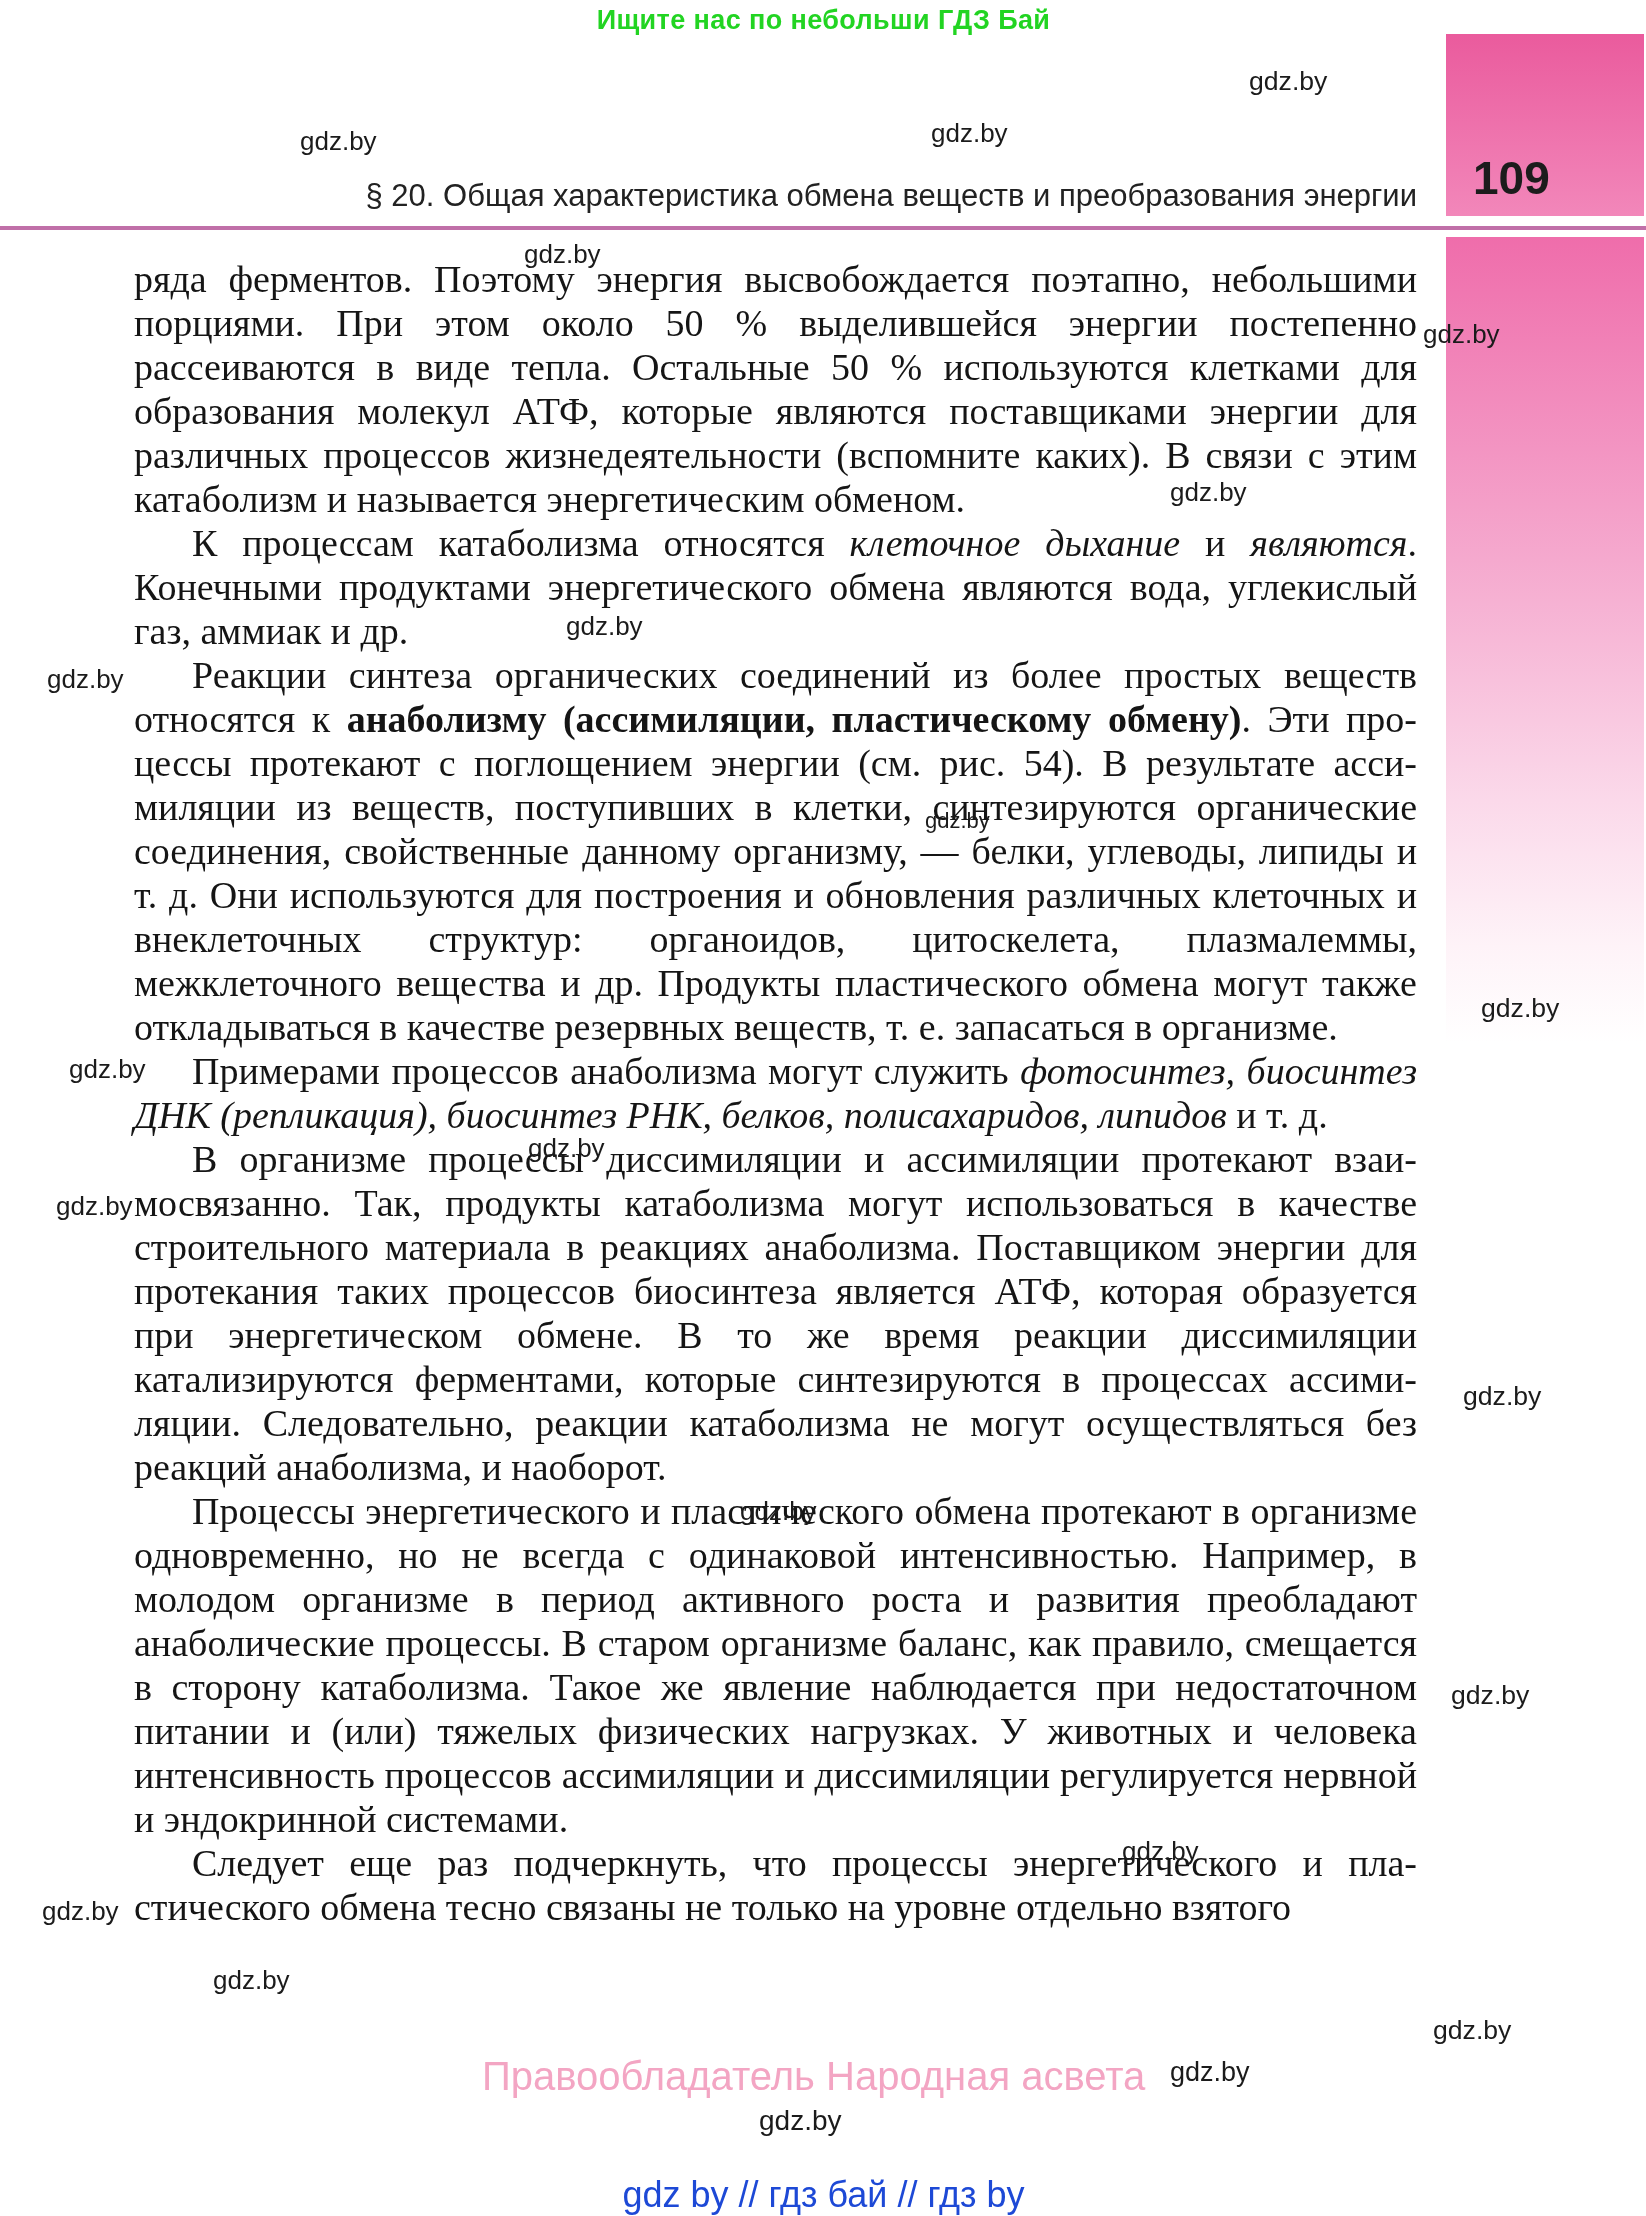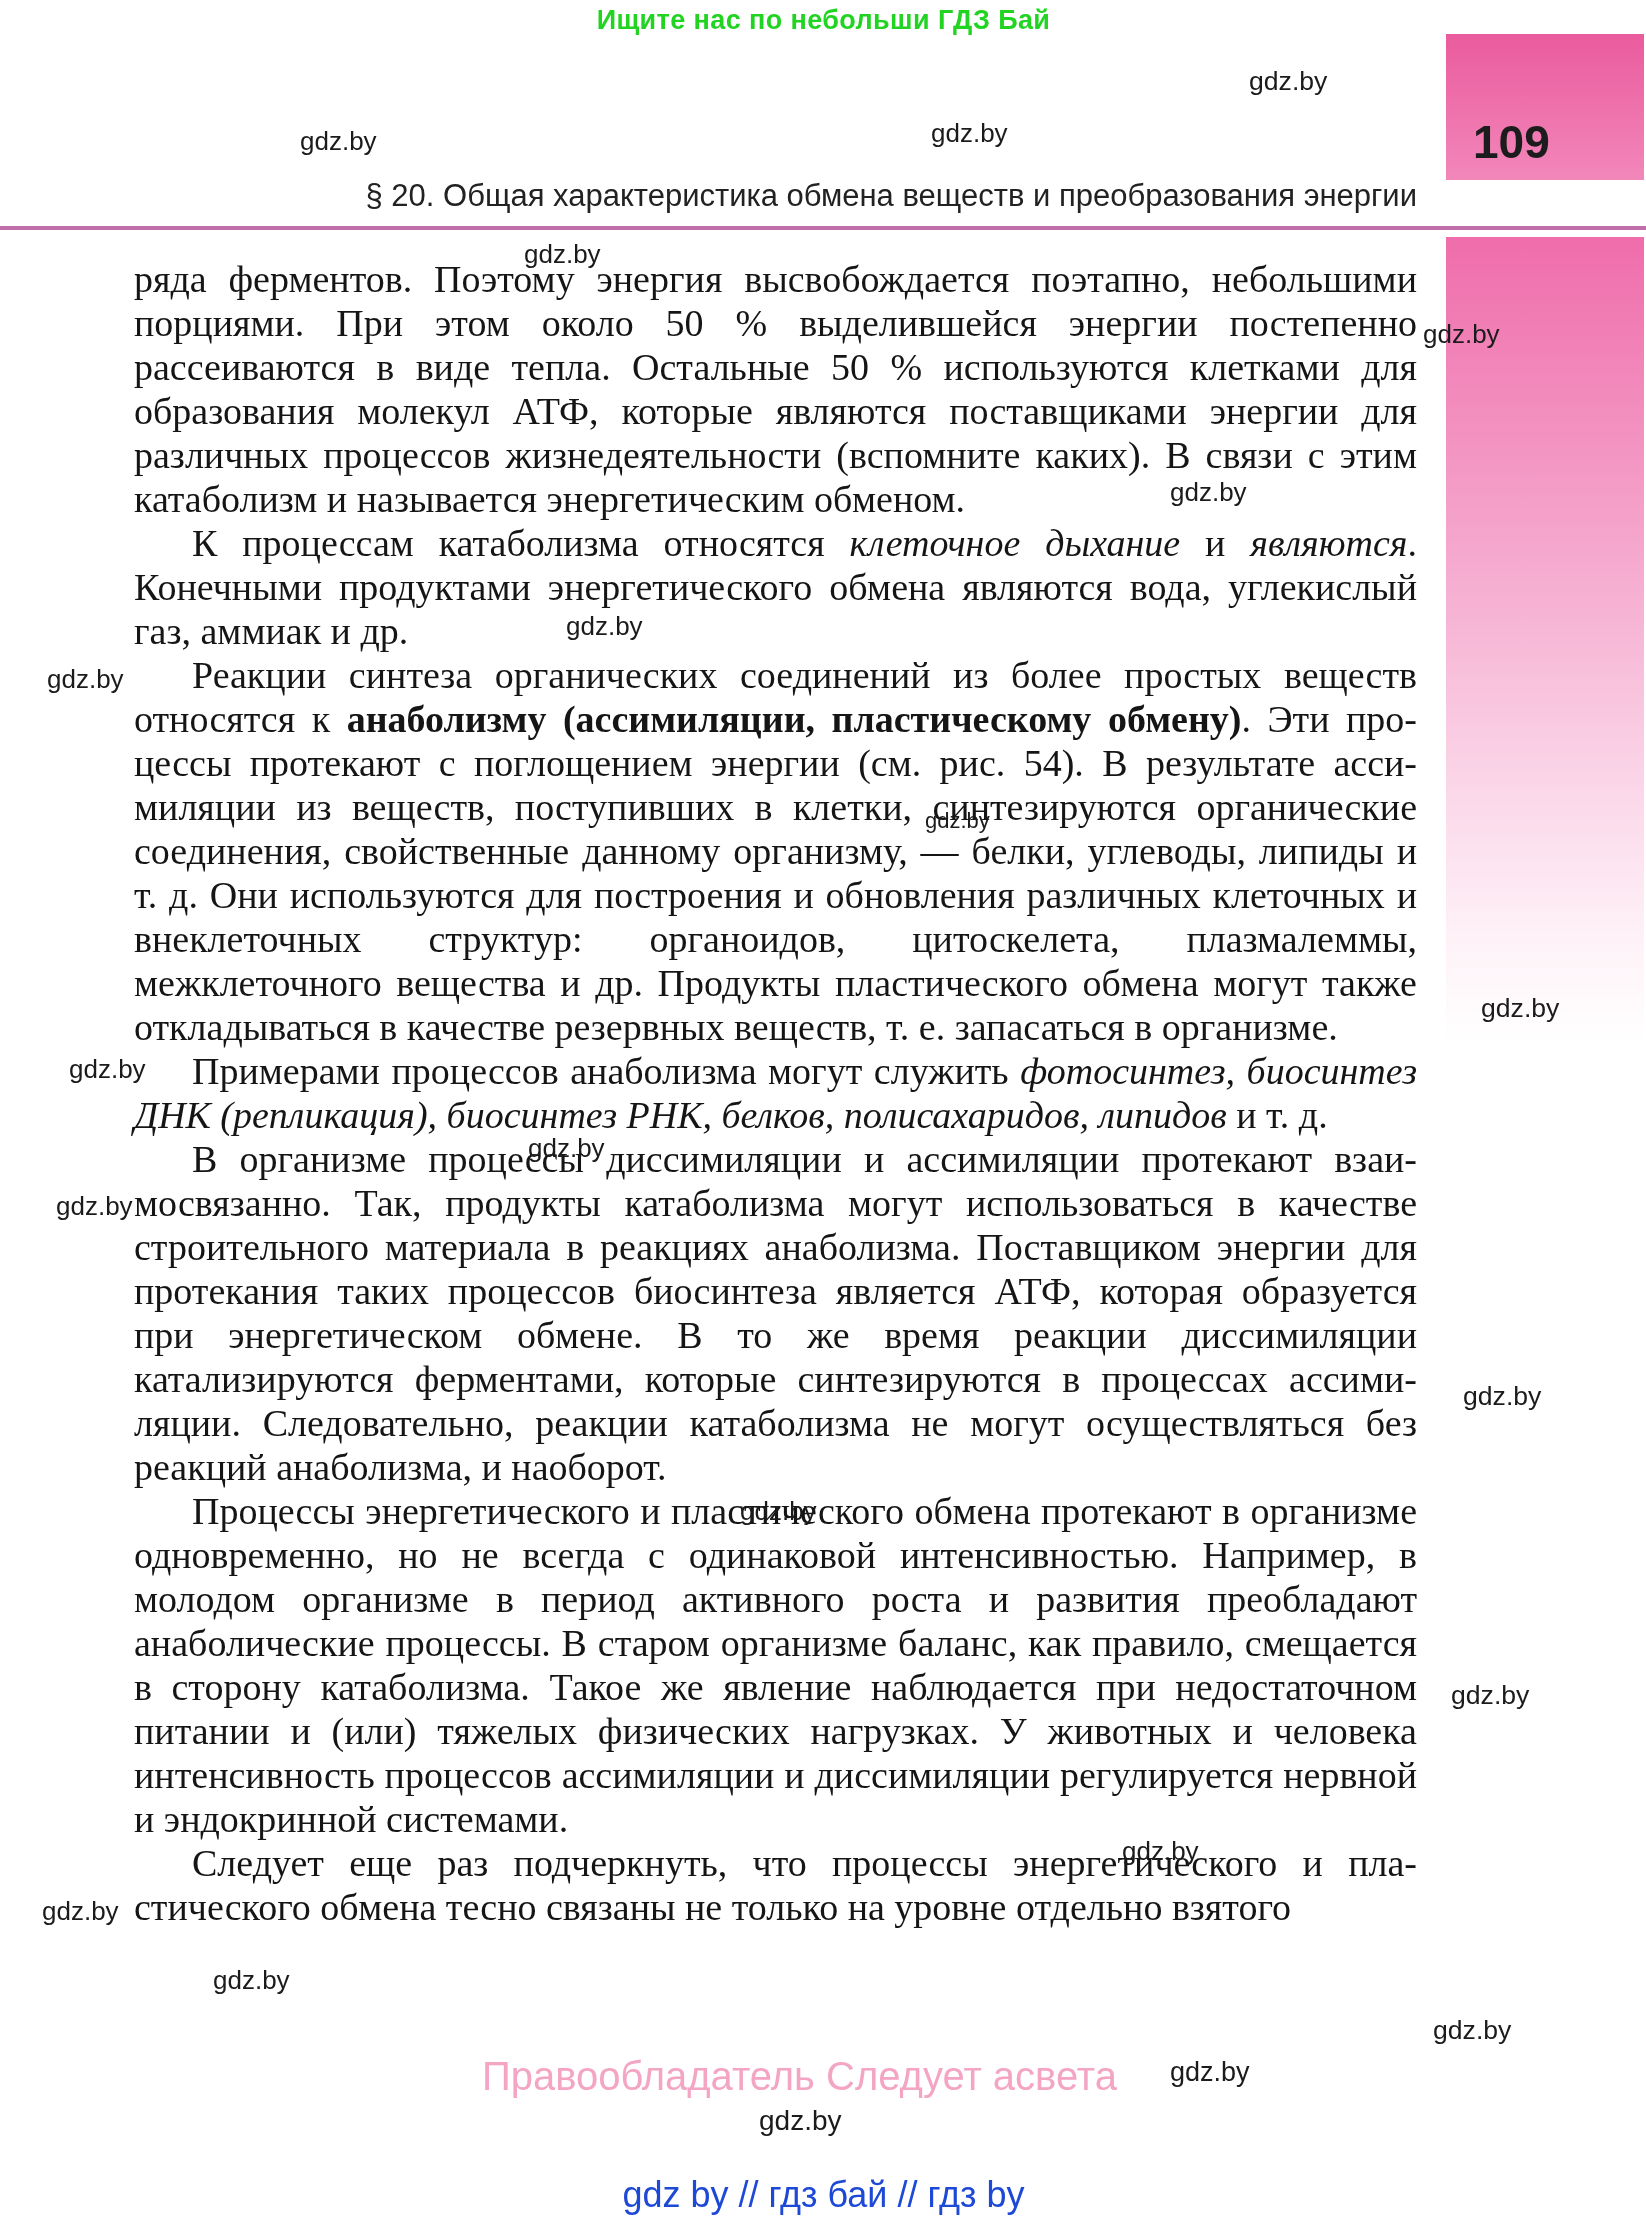--- a/index.html
+++ b/index.html
@@ -22,21 +22,21 @@
   }
   
   .section-title{
     position:absolute; top:178px; right:230px;
     white-space:nowrap;
     font-size:31px; color:#222222;
   }
   
   .pagenum-block{
     position:absolute; left:1446px; top:34px;
-    width:198px; height:146px;
+    width:198px; height:182px;
     background:linear-gradient(180deg,var(--block-pink-top,#ea5b9d) 0%,var(--block-pink-bottom,#f287ba) 100%);
   }
   .pagenum-block .num{
     position:absolute; left:27px; bottom:11.3px;
     font-size:46px; font-weight:bold; color:#1c1c1c;
   }
   
   .separator{
     position:absolute; left:0; top:226px;
     width:1647px; height:4px;
@@ -108,21 +108,21 @@
   <div class="article">
       <p class="no-indent"><span class="run-normal">ряда ферментов. Поэтому энергия высвобождается поэтапно, небольши­ми порциями. При этом около 50&nbsp;% выделившейся энергии постепенно рассеиваются в виде тепла. Остальные 50&nbsp;% используются клетками для образования молекул АТФ, которые являются поставщиками энергии для различных процессов жизнедеятельности (вспомните каких). В связи с этим катаболизм и называется энергетическим обменом.</span></p>
       <p><span class="run-normal">К процессам катаболизма относятся </span><span class="run-italic">клеточное дыхание</span><span class="run-normal"> и </span><span class="run-italic">являются</span><span class="run-normal">. Конечными продуктами энергетического обмена являются вода, углекис­лый газ, аммиак и др.</span></p>
       <p><span class="run-normal">Реакции синтеза органических соединений из более простых веществ относятся к </span><span class="run-bold">анаболизму (ассимиляции, пластическому обмену)</span><span class="run-normal">. Эти про­цессы протекают с поглощением энергии (см. рис. 54). В результате асси­миляции из веществ, поступивших в клетки, синтезируются органические соединения, свойственные данному организму, — белки, углеводы, липи­ды и т. д. Они используются для построения и обновления различных кле­точных и внеклеточных структур: органоидов, цитоскелета, плазмалеммы, межклеточного вещества и др. Продукты пластического обмена могут также откладываться в качестве резервных веществ, т. е. запасаться в организме.</span></p>
       <p><span class="run-normal">Примерами процессов анаболизма могут служить </span><span class="run-italic">фотосинтез, био­синтез ДНК (репликация), биосинтез РНК, белков, полисахаридов, липи­дов</span><span class="run-normal"> и т. д.</span></p>
       <p><span class="run-normal">В организме процессы диссимиляции и ассимиляции протекают взаи­мосвязанно. Так, продукты катаболизма могут использоваться в качестве строительного материала в реакциях анаболизма. Поставщиком энергии для протекания таких процессов биосинтеза является АТФ, которая обра­зуется при энергетическом обмене. В то же время реакции диссимиляции катализируются ферментами, которые синтезируются в процессах ассими­ляции. Следовательно, реакции катаболизма не могут осуществляться без реакций анаболизма, и наоборот.</span></p>
       <p><span class="run-normal">Процессы энергетического и пластического обмена протекают в орга­низме одновременно, но не всегда с одинаковой интенсивностью. Напри­мер, в молодом организме в период активного роста и развития преобла­дают анаболические процессы. В старом организме баланс, как правило, смещается в сторону катаболизма. Такое же явление наблюдается при недостаточном питании и (или) тяжелых физических нагрузках. У живот­ных и человека интенсивность процессов ассимиляции и диссимиляции регулируется нервной и эндокринной системами.</span></p>
       <p><span class="run-normal">Следует еще раз подчеркнуть, что процессы энергетического и пла­стического обмена тесно связаны не только на уровне отдельно взятого</span></p>
     </div>
 
-  <div class="copyright">Правообладатель Следует асвета</div>
+  <div class="copyright">Правообладатель Народная асвета</div>
 
   <div class="links-line">gdz by  //  гдз бай  //  гдз by</div>
 
   <div>
       <span class="wm" style="left: 1249px; top: 66px; font-size: 26.6px;">gdz.by</span>
       <span class="wm" style="left: 931px; top: 118px; font-size: 26px;">gdz.by</span>
       <span class="wm" style="left: 300px; top: 126px; font-size: 26px;">gdz.by</span>
       <span class="wm" style="left: 524px; top: 239px; font-size: 26px;">gdz.by</span>
       <span class="wm" style="left: 1423px; top: 319px; font-size: 26px;">gdz.by</span>
       <span class="wm" style="left: 1170px; top: 477px; font-size: 26px;">gdz.by</span>

